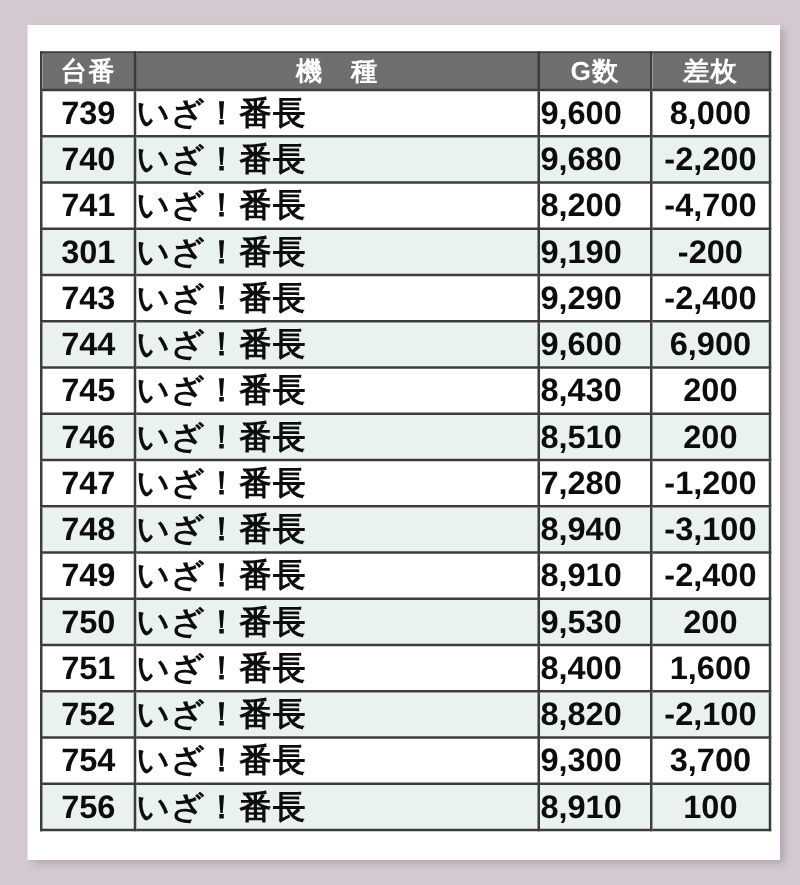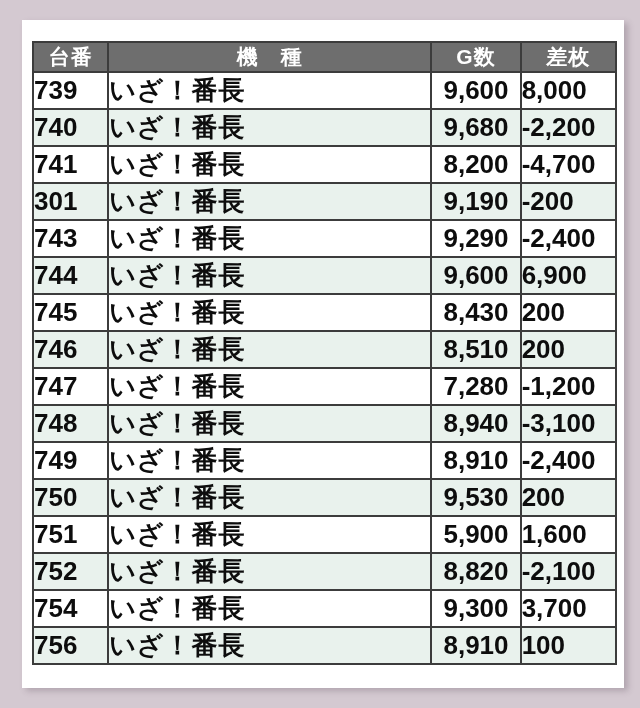--- a/index.html
+++ b/index.html
@@ -55,24 +55,24 @@
     color: #0d0d0d;
     background: #ffffff;
   }
   table.data tbody tr:nth-child(even) td {
     background: var(--alt-row, #e9f2ed);
   }
   .col-no    { width: 75px; }
   .col-model { width: 322px; }
   .col-games { width: 89px; }
   .col-diff  { width: 95px; }
-  td.cell-no    { }
+  td.cell-no    { text-align: center; }
   td.cell-model { text-align: left; padding-left: 12px; font-size: 24px; letter-spacing: 1px; font-family: Liberation Serif, serif; }
-  td.cell-games { text-align: center; padding-right: 8px; }
-  td.cell-diff  { text-align: left; padding-right: 9px; }
+  td.cell-games { text-align: left; padding-right: 8px; }
+  td.cell-diff  { text-align: center; padding-right: 9px; }
 </style>
 </head>
 <body>
 
 <div class="stage">
   <div class="card">
     <table class="data">
       <colgroup>
         <col class="col-no">
         <col class="col-model">
@@ -156,21 +156,21 @@
           </tr>
           <tr>
             <td class="cell-no">750</td>
             <td class="cell-model">いざ！番長</td>
             <td class="cell-games">9,530</td>
             <td class="cell-diff">200</td>
           </tr>
           <tr>
             <td class="cell-no">751</td>
             <td class="cell-model">いざ！番長</td>
-            <td class="cell-games">5,900</td>
+            <td class="cell-games">8,400</td>
             <td class="cell-diff">1,600</td>
           </tr>
           <tr>
             <td class="cell-no">752</td>
             <td class="cell-model">いざ！番長</td>
             <td class="cell-games">8,820</td>
             <td class="cell-diff">-2,100</td>
           </tr>
           <tr>
             <td class="cell-no">754</td>

